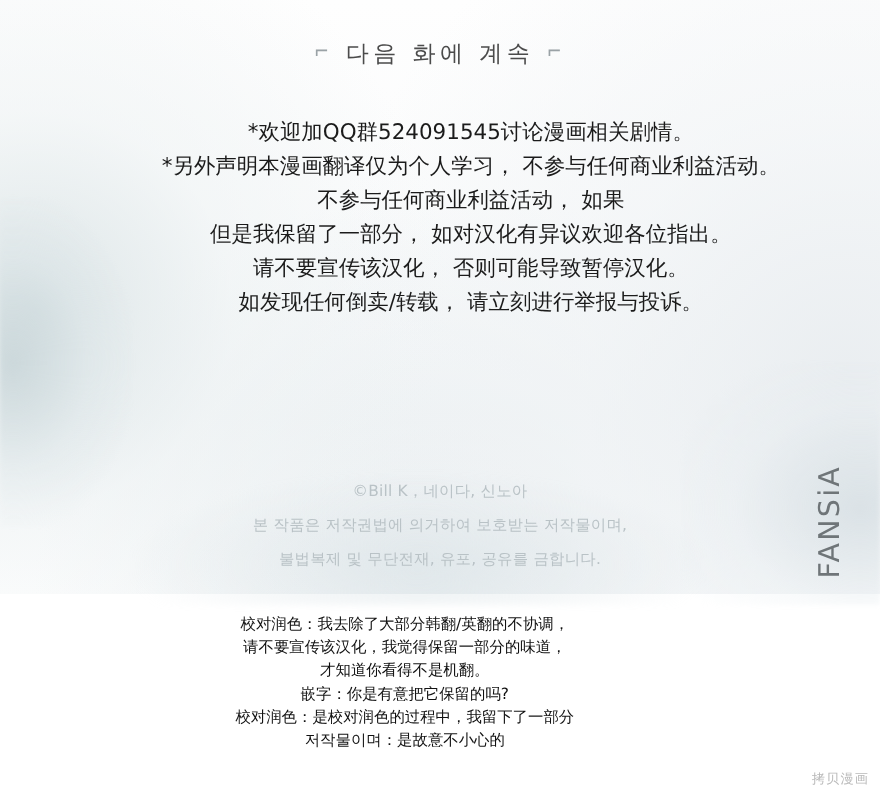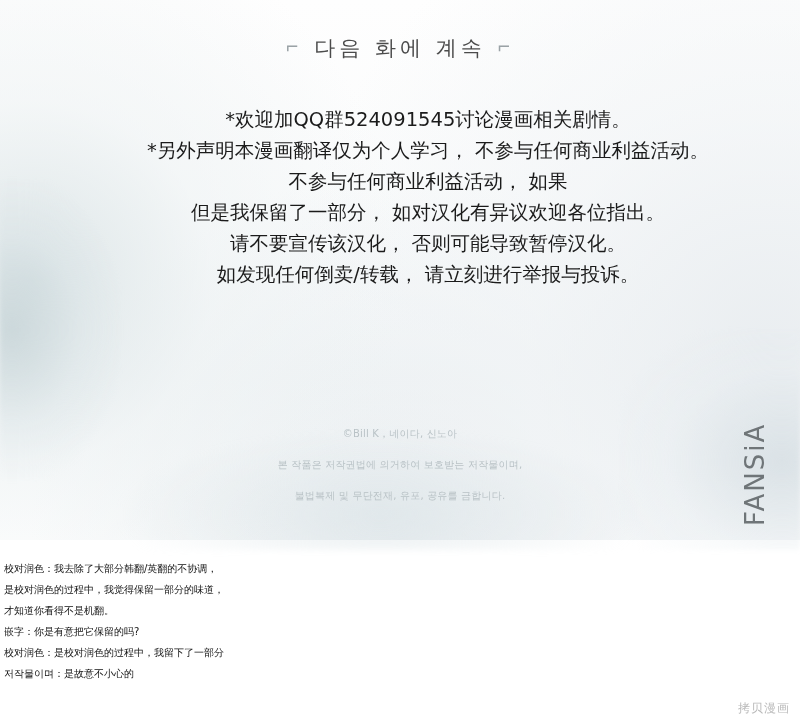--- a/index.html
+++ b/index.html
@@ -97,25 +97,25 @@
     margin-left: 28px;
   }
   .notice .line {
     white-space: nowrap;
   }
 
   
   .copyright {
     position: absolute;
     left: 0;
-    top: 418px;
+    top: 432px;
     width: 800px;
     text-align: center;
     color: #b9c2c6;
-    font-size: 10px;
+    font-size: 14px;
     line-height: 31px;
     font-family: "DejaVu Sans", "Liberation Sans", sans-serif;
     letter-spacing: 0.2px;
   }
 
   
   .fansia {
     position: absolute;
     right: 16px;
     top: 386px;
@@ -126,27 +126,28 @@
     letter-spacing: 2px;
     writing-mode: vertical-rl;
     text-orientation: sideways;
     transform: rotate(180deg);
     font-family: "DejaVu Sans", "Liberation Sans", sans-serif;
   }
 
   
   .chatlog {
     position: absolute;
-    left: 4px;
+    left: 18px;
     top: 558px;
     width: 700px;
     color: #111111;
-    font-size: 10px;
+    font-size: 14px;
     line-height: 21px;
     font-family: "DejaVu Sans", "Liberation Sans", sans-serif;
+    text-align: center;
   }
   .chatlog .row {
     white-space: nowrap;
   }
 
   
   .watermark {
     position: absolute;
     right: 10px;
     bottom: 6px;
@@ -184,21 +185,21 @@
   <div class="copyright">
     <div>©Bill K，네이다, 신노아</div>
     <div>본 작품은 저작권법에 의거하여 보호받는 저작물이며,</div>
     <div>불법복제 및 무단전재, 유포, 공유를 금합니다.</div>
   </div>
 
   <div class="fansia">FANSiA</div>
 
   <div class="chatlog">
     <div class="row">校对润色：我去除了大部分韩翻/英翻的不协调，</div>
-    <div class="row">是校对润色的过程中，我觉得保留一部分的味道，</div>
+    <div class="row">请不要宣传该汉化，我觉得保留一部分的味道，</div>
     <div class="row">才知道你看得不是机翻。</div>
     <div class="row">嵌字：你是有意把它保留的吗?</div>
     <div class="row">校对润色：是校对润色的过程中，我留下了一部分</div>
     <div class="row">저작물이며：是故意不小心的</div>
   </div>
 
   <div class="watermark">拷贝漫画</div>
 
 </div>
 

